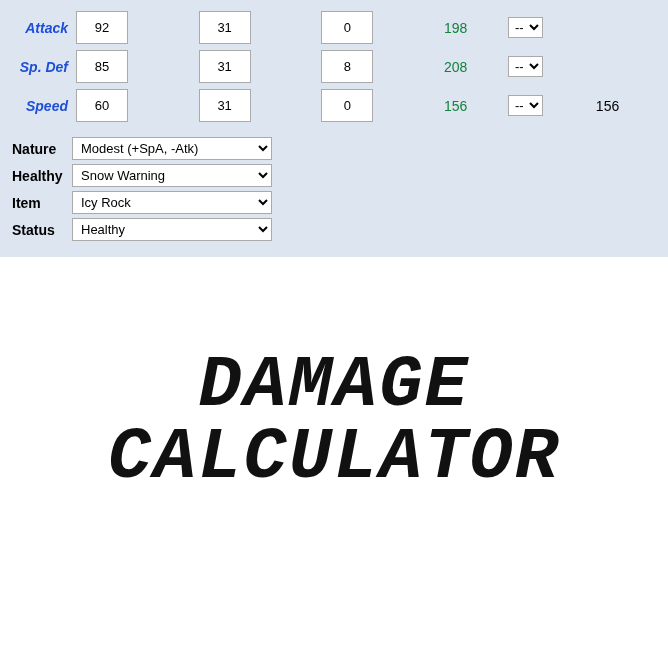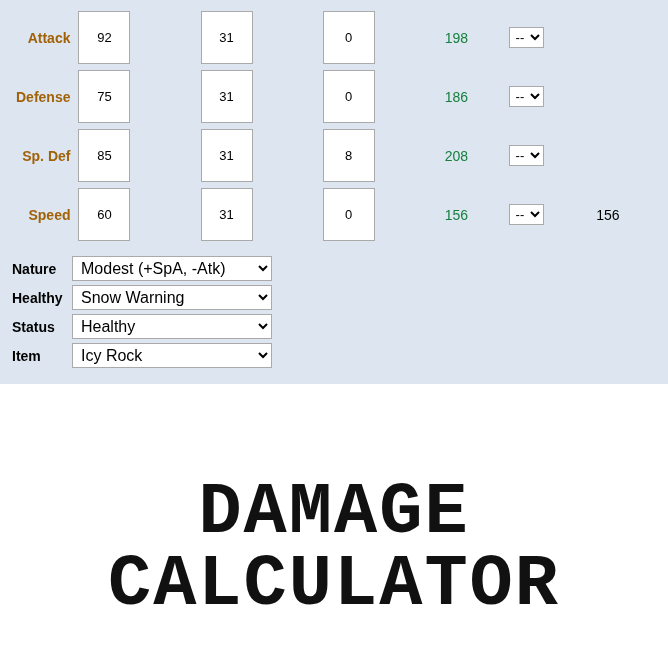--- a/index.html
+++ b/index.html
@@ -33,28 +33,29 @@
       vertical-align: middle;
       font-size: 14px;
     }
 
     .stat-label {
       font-weight: bold;
       text-align: right;
       padding-right: 6px;
       white-space: nowrap;
       width: 60px;
-      color: #a16207;
+      color: #1d4ed8;
+      font-style: italic;
     }
 
     .stat-input {
       width: 52px;
       border: 1px solid #aaa;
       background: #fff;
-      padding: 18px 4px;
+      padding: 8px 4px;
       font-size: 13px;
       text-align: center;
     }
 
     .stat-total {
       font-size: 14px;
       padding: 0 6px;
       color: #15803d;
     }
 
@@ -84,33 +85,34 @@
     .attr-label {
       font-weight: bold;
       font-size: 14px;
       width: 60px;
       color: #000;
     }
 
     .attr-select {
       border: 1px solid #aaa;
       background: #fff;
-      font-size: 16px;
+      font-size: 13px;
       padding: 2px 4px;
       min-width: 200px;
     }
 
     .bottom-section {
       background: #ffffff;
       display: flex;
       align-items: center;
       justify-content: center;
       padding: 20px;
       flex-direction: column;
       height: calc(669px - 340px);
+      font-style: italic;
     }
 
     .damage-title {
       font-family: 'Courier New', monospace;
       font-size: 72px;
       font-weight: 900;
       color: #111111;
       text-align: center;
       line-height: 1.0;
       letter-spacing: 2px;
@@ -138,105 +140,84 @@
       <td>
         <select class="stat-select">
           <option>--</option>
           <option>+</option>
           <option>-</option>
         </select>
       </td>
 
     </tr>
         <tr>
-      <td class="stat-label">Defense</td>
-      <td>
-        <input class="stat-input" type="text" value="75" style="">
+      <td class="stat-label">Sp. Def</td>
+      <td>
+        <input class="stat-input" type="text" value="85" style="">
       </td>
       <td>
         <input class="stat-input" type="text" value="31" style="">
       </td>
       <td>
-        <input class="stat-input" type="text" value="0" style="">
-      </td>
-      <td class="stat-total">186</td>
+        <input class="stat-input" type="text" value="8" style="">
+      </td>
+      <td class="stat-total">208</td>
       <td>
         <select class="stat-select">
           <option>--</option>
           <option>+</option>
           <option>-</option>
         </select>
       </td>
 
     </tr>
         <tr>
-      <td class="stat-label">Sp. Def</td>
-      <td>
-        <input class="stat-input" type="text" value="85" style="">
+      <td class="stat-label">Speed</td>
+      <td>
+        <input class="stat-input" type="text" value="60" style="">
       </td>
       <td>
         <input class="stat-input" type="text" value="31" style="">
       </td>
       <td>
-        <input class="stat-input" type="text" value="8" style="">
-      </td>
-      <td class="stat-total">208</td>
+        <input class="stat-input" type="text" value="0" style="">
+      </td>
+      <td class="stat-total">156</td>
       <td>
         <select class="stat-select">
           <option>--</option>
           <option>+</option>
           <option>-</option>
         </select>
       </td>
-
-    </tr>
-        <tr>
-      <td class="stat-label">Speed</td>
-      <td>
-        <input class="stat-input" type="text" value="60" style="">
-      </td>
-      <td>
-        <input class="stat-input" type="text" value="31" style="">
-      </td>
-      <td>
-        <input class="stat-input" type="text" value="0" style="">
-      </td>
-      <td class="stat-total">156</td>
-      <td>
-        <select class="stat-select">
-          <option>--</option>
-          <option>+</option>
-          <option>-</option>
-        </select>
-      </td>
       <td class="extra-label">156</td>
     </tr>
       </tbody>
   </table>
 
   <div class="attributes-section">
     <div class="attr-row">
       <span class="attr-label">Nature</span>
       <select class="attr-select">
       <option>--</option><option selected="">Modest (+SpA, -Atk)</option><option>Adamant (+Atk, -SpA)</option><option>Jolly (+Spe, -SpA)</option><option>Timid (+Spe, -Atk)</option><option>Bold (+Def, -Atk)</option><option>Calm (+SpD, -Atk)</option><option>Careful (+SpD, -SpA)</option><option>Impish (+Def, -SpA)</option><option>Lax (+Def, -SpD)</option><option>Relaxed (+Def, -Spe)</option><option>Hasty (+Spe, -Def)</option><option>Naive (+Spe, -SpD)</option><option>Mild (+SpA, -Def)</option><option>Quiet (+SpA, -Spe)</option><option>Rash (+SpA, -SpD)</option><option>Sassy (+SpD, -Spe)</option><option>Gentle (+SpD, -Def)</option><option>Bashful</option><option>Docile</option><option>Hardy</option><option>Quirky</option><option>Serious</option></select>
     </div>
     <div class="attr-row">
       <span class="attr-label">Healthy</span>
       <select class="attr-select">
       <option>Snow Warning</option><option>Cloud Nine</option><option>Drought</option><option>Drizzle</option><option>Sand Stream</option><option>Electric Surge</option><option>Psychic Surge</option><option>Misty Surge</option><option>Grassy Surge</option></select>
     </div>
     <div class="attr-row">
+      <span class="attr-label">Item</span>
+      <select class="attr-select">
+      <option>Icy Rock</option><option>None</option><option>Choice Band</option><option>Choice Specs</option><option>Choice Scarf</option><option>Life Orb</option><option>Leftovers</option><option>Black Sludge</option><option>Assault Vest</option></select>
+    </div>
+    <div class="attr-row">
       <span class="attr-label">Status</span>
       <select class="attr-select">
       <option>Healthy</option><option>Poisoned</option><option>Badly Poisoned</option><option>Burned</option><option>Paralyzed</option><option>Asleep</option><option>Frozen</option></select>
-    </div>
-    <div class="attr-row">
-      <span class="attr-label">Item</span>
-      <select class="attr-select">
-      <option>Icy Rock</option><option>None</option><option>Choice Band</option><option>Choice Specs</option><option>Choice Scarf</option><option>Life Orb</option><option>Leftovers</option><option>Black Sludge</option><option>Assault Vest</option></select>
     </div>
   </div>
 </div>
 
 <div class="bottom-section">
   <div class="damage-title">DAMAGE</div>
   <div class="damage-title">CALCULATOR</div>
 </div>
 
 </body></html>

